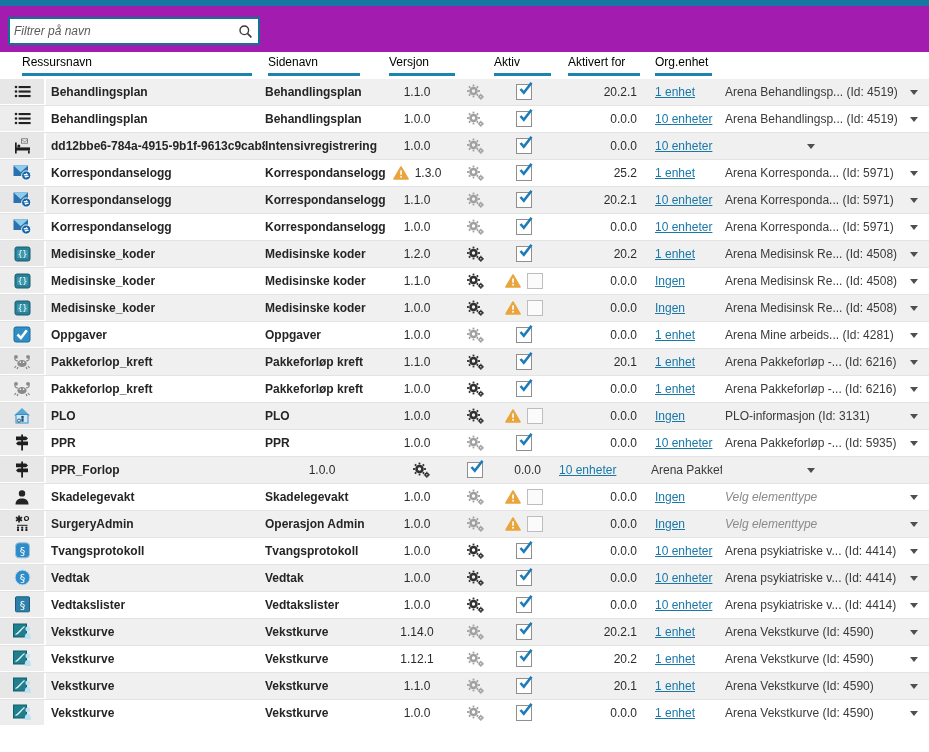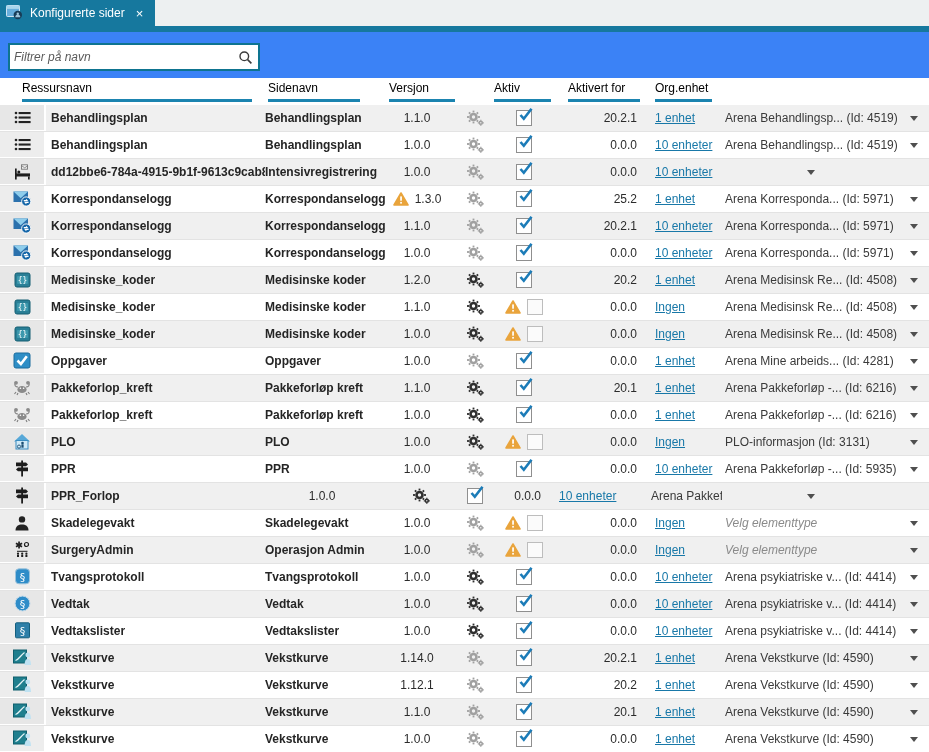--- a/index.html
+++ b/index.html
@@ -11,21 +11,21 @@
   
   .tabbar{display:flex;align-items:stretch;height:26px;background:#edf0f1;}
   .tab{
     display:flex;align-items:center;gap:7px;background:#16789E;color:#fff;
     padding:0 12px 0 6px;height:26px;cursor:pointer;
   }
   .tab-label{font-size:12px;}
   .tab-close{color:#fff;font-size:13px;margin-left:4px;cursor:pointer;line-height:1;}
   .teal-strip{height:6px;background:#16789E;width:929px;}
   
-  .filterbar{height:46px;background:#3b82f6;position:relative;padding-left:12px;}
+  .filterbar{height:46px;background:#a21caf;position:relative;padding-left:12px;}
   .filter-box{
     position:absolute;left:8px;top:11px;width:248px;height:24px;
     border:2px solid #0E7490;background:#fff;display:flex;align-items:center;
   }
   .filter-box input{
     border:none;outline:none;flex:1;height:100%;padding:0 4px;
     font-family:"Liberation Sans", sans-serif;font-size:12px;
   }
   .filter-box input::placeholder{font-style:italic;color:#5a5a5a;opacity:1;}
   .filter-search{display:flex;align-items:center;padding-right:5px;}
@@ -66,35 +66,20 @@
   }
   .cb.unchecked{border-color:#bdbdbd;background:#fbfbfb;}
   .cb svg{position:absolute;left:1px;top:-3px;overflow:visible;}
   .warn{flex:none;display:flex;align-items:center;}
 </style>
 </head>
 <body>
 
 <div>
 
-  <div class="tabbar">
-    <div class="tab">
-      <span class="tab-icon">
-        <svg width="17" height="16" viewBox="0 0 17 16">
-          <rect x="0.5" y="1.5" width="13" height="11" rx="1" fill="#67AEDC" stroke="#cfe4f2" stroke-width="1"></rect>
-          <rect x="0.5" y="1.5" width="13" height="3.4" fill="#A9D5EC"></rect>
-          <circle cx="11.8" cy="11" r="4.2" fill="#173C57"></circle>
-          <circle cx="11.8" cy="9.7" r="1.2" fill="#9FC4DA"></circle>
-          <path d="M9.3,13.2 c0-1.8 1.1-2.6 2.5-2.6 s2.5,0.8 2.5,2.6 z" fill="#9FC4DA"></path>
-        </svg>
-      </span>
-      <span class="tab-label">Konfigurerte sider</span>
-      <span class="tab-close">×</span>
-    </div>
-  </div>
   <div class="teal-strip"></div>
 
   <div class="filterbar">
     <div class="filter-box">
       <input type="text" placeholder="Filtrer på navn" style="">
       <span class="filter-search">
         <svg width="15" height="15" viewBox="0 0 15 15">
           <circle cx="6.3" cy="6.3" r="4.3" fill="none" stroke="#3a3a3a" stroke-width="1.4"></circle>
           <line x1="9.6" y1="9.6" x2="13.4" y2="13.4" stroke="#3a3a3a" stroke-width="1.6"></line>
         </svg>

